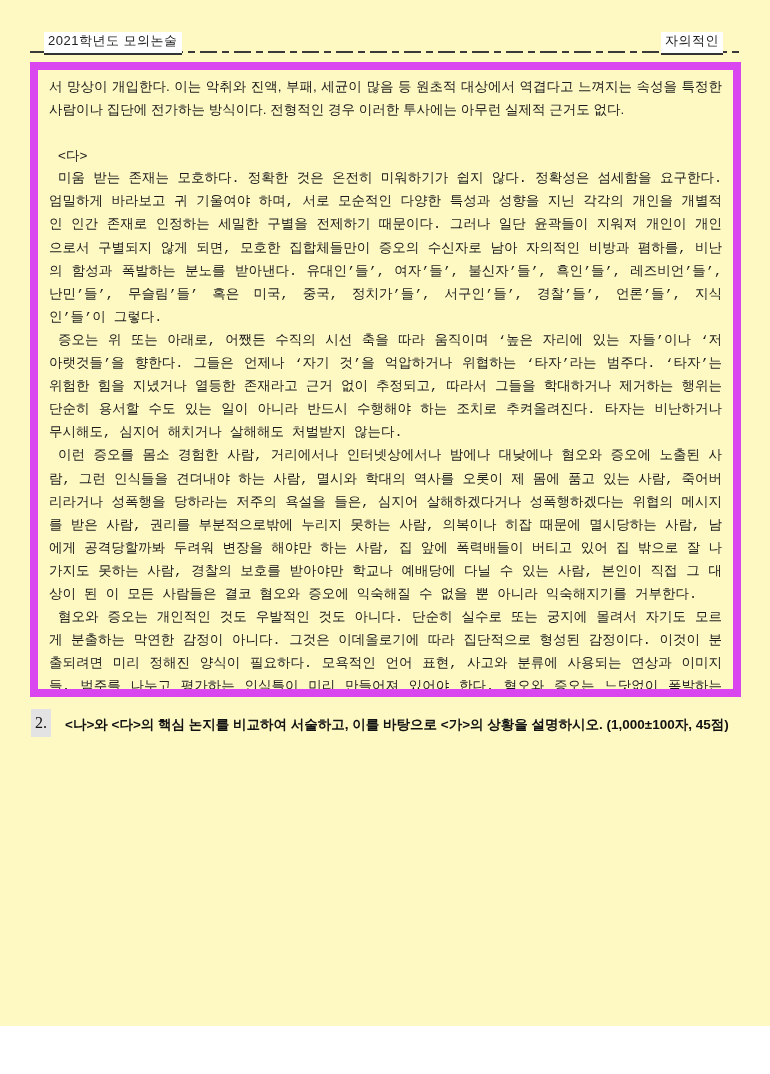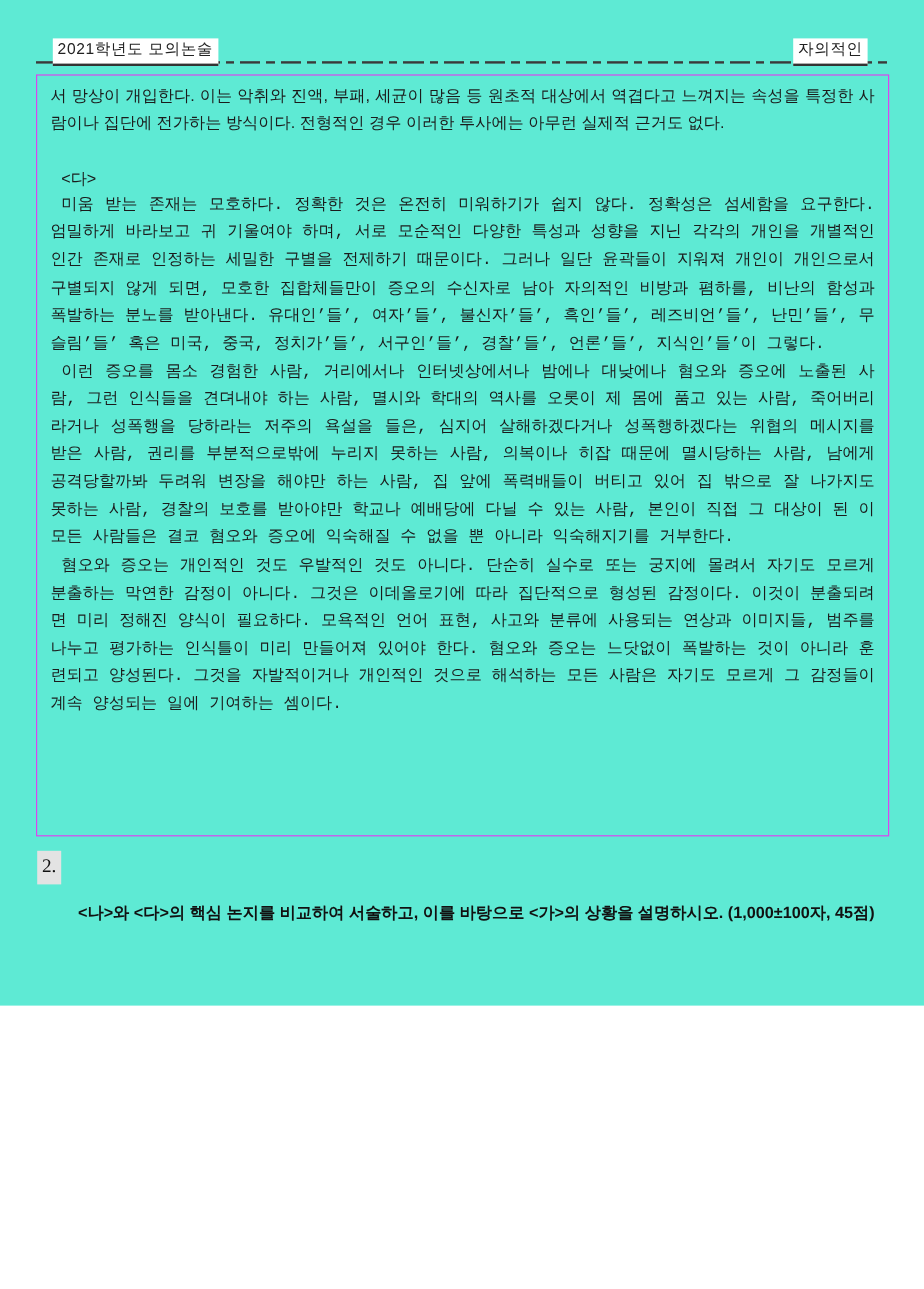--- a/index.html
+++ b/index.html
@@ -3,21 +3,21 @@
 <meta charset="utf-8">
 <style>
   * { box-sizing: border-box; }
   html, body {
     margin: 0; padding: 0;
     width: 770px; height: 1074px;
     background: #ffffff;
     font-family: "Liberation Sans", "DejaVu Sans", sans-serif;
     color: #1a1a1a;
   }
-  .page { position: relative; width: 770px; height: 838px; background:#5eead4; overflow:hidden; }
+  .page { position: relative; width: 770px; height: 1026px; background:#fef9c3; overflow:hidden; }
 
   
   .header { position: absolute; top: 32px; left: 30px; width: 711px; height: 24px; }
   .header-rule {
     position: absolute; left: 0; right: 0; top: 19px; height: 2px;
     background: repeating-linear-gradient(90deg,
       #3a3a3a 0 17px, transparent 17px 22px,
       #3a3a3a 22px 29px, transparent 29px 34px);
   }
   .header-label {
@@ -26,21 +26,21 @@
     border-bottom: 2px solid #333; padding: 0 4px 3px 4px;
     background: #fff;
   }
   .header-label.left  { left: 14px; }
   .header-label.right { right: 18px; }
 
   
   .passage-box {
     position: absolute; top: 62px; left: 30px;
     width: 711px; height: 635px;
-    border: 1px solid #d946ef;
+    border: 8px solid #d946ef;
     padding: 5px 11px 0 11px;
     font-size: 13.5px; line-height: 23.1px;
     text-align: justify;
     color: #1b1b1b;
     overflow: hidden;
   }
   .passage-box p { margin: 0; }
   .passage-box p.indent { text-indent: 9px; font-family: Liberation Mono, monospace; }
   .section-label { margin-top: 23px !important; text-indent: 9px; }
 
@@ -50,37 +50,38 @@
     font-size: 13.5px; font-weight: bold; line-height: 27px;
     color: #111; text-align: justify;
   }
   .q-number {
     position: absolute; left: -14px; top: -2px;
     font-family: "Liberation Serif", "DejaVu Serif", serif;
     font-weight: normal; font-size: 16px;
     background: #e3e3e3; color: #111;
     padding: 0px 4px 1px 4px;
   }
-  .q-text { display: block; text-indent: 20px; margin-top: 36px; }
+  .q-text { display: block; text-indent: 20px; }
 </style>
 </head>
 <body>
 
 <div class="page">
 
   <div class="header">
     <div class="header-rule"></div>
     <span class="header-label left">2021학년도 모의논술</span>
     <span class="header-label right">자의적인</span>
   </div>
 
   <div class="passage-box">
     <p>서 망상이 개입한다. 이는 악취와 진액, 부패, 세균이 많음 등 원초적 대상에서 역겹다고 느껴지는 속성을 특정한 사람이나 집단에 전가하는 방식이다. 전형적인 경우 이러한 투사에는 아무런 실제적 근거도 없다.</p>
     <p class="section-label">&lt;다&gt;</p>
     <p class="indent">미움 받는 존재는 모호하다. 정확한 것은 온전히 미워하기가 쉽지 않다. 정확성은 섬세함을 요구한다. 엄밀하게 바라보고 귀 기울여야 하며, 서로 모순적인 다양한 특성과 성향을 지닌 각각의 개인을 개별적인 인간 존재로 인정하는 세밀한 구별을 전제하기 때문이다. 그러나 일단 윤곽들이 지워져 개인이 개인으로서 구별되지 않게 되면, 모호한 집합체들만이 증오의 수신자로 남아 자의적인 비방과 폄하를, 비난의 함성과 폭발하는 분노를 받아낸다. 유대인’들’, 여자’들’, 불신자’들’, 흑인’들’, 레즈비언’들’, 난민’들’, 무슬림’들’ 혹은 미국, 중국, 정치가’들’, 서구인’들’, 경찰’들’, 언론’들’, 지식인’들’이 그렇다.</p>
+    <p class="indent">증오는 위 또는 아래로, 어쨌든 수직의 시선 축을 따라 움직이며 ‘높은 자리에 있는 자들’이나 ‘저 아랫것들’을 향한다. 그들은 언제나 ‘자기 것’을 억압하거나 위협하는 ‘타자’라는 범주다. ‘타자’는 위험한 힘을 지녔거나 열등한 존재라고 근거 없이 추정되고, 따라서 그들을 학대하거나 제거하는 행위는 단순히 용서할 수도 있는 일이 아니라 반드시 수행해야 하는 조치로 추켜올려진다. 타자는 비난하거나 무시해도, 심지어 해치거나 살해해도 처벌받지 않는다.</p>
     <p class="indent">이런 증오를 몸소 경험한 사람, 거리에서나 인터넷상에서나 밤에나 대낮에나 혐오와 증오에 노출된 사람, 그런 인식들을 견뎌내야 하는 사람, 멸시와 학대의 역사를 오롯이 제 몸에 품고 있는 사람, 죽어버리라거나 성폭행을 당하라는 저주의 욕설을 들은, 심지어 살해하겠다거나 성폭행하겠다는 위협의 메시지를 받은 사람, 권리를 부분적으로밖에 누리지 못하는 사람, 의복이나 히잡 때문에 멸시당하는 사람, 남에게 공격당할까봐 두려워 변장을 해야만 하는 사람, 집 앞에 폭력배들이 버티고 있어 집 밖으로 잘 나가지도 못하는 사람, 경찰의 보호를 받아야만 학교나 예배당에 다닐 수 있는 사람, 본인이 직접 그 대상이 된 이 모든 사람들은 결코 혐오와 증오에 익숙해질 수 없을 뿐 아니라 익숙해지기를 거부한다.</p>
     <p class="indent">혐오와 증오는 개인적인 것도 우발적인 것도 아니다. 단순히 실수로 또는 궁지에 몰려서 자기도 모르게 분출하는 막연한 감정이 아니다. 그것은 이데올로기에 따라 집단적으로 형성된 감정이다. 이것이 분출되려면 미리 정해진 양식이 필요하다. 모욕적인 언어 표현, 사고와 분류에 사용되는 연상과 이미지들, 범주를 나누고 평가하는 인식틀이 미리 만들어져 있어야 한다. 혐오와 증오는 느닷없이 폭발하는 것이 아니라 훈련되고 양성된다. 그것을 자발적이거나 개인적인 것으로 해석하는 모든 사람은 자기도 모르게 그 감정들이 계속 양성되는 일에 기여하는 셈이다.</p>
   </div>
 
   <div class="question">
     <span class="q-number">2.</span>
     <span class="q-text">&lt;나&gt;와 &lt;다&gt;의 핵심 논지를 비교하여 서술하고, 이를 바탕으로 &lt;가&gt;의 상황을 설명하시오. (1,000±100자, 45점)</span>
   </div>
 
 </div>

